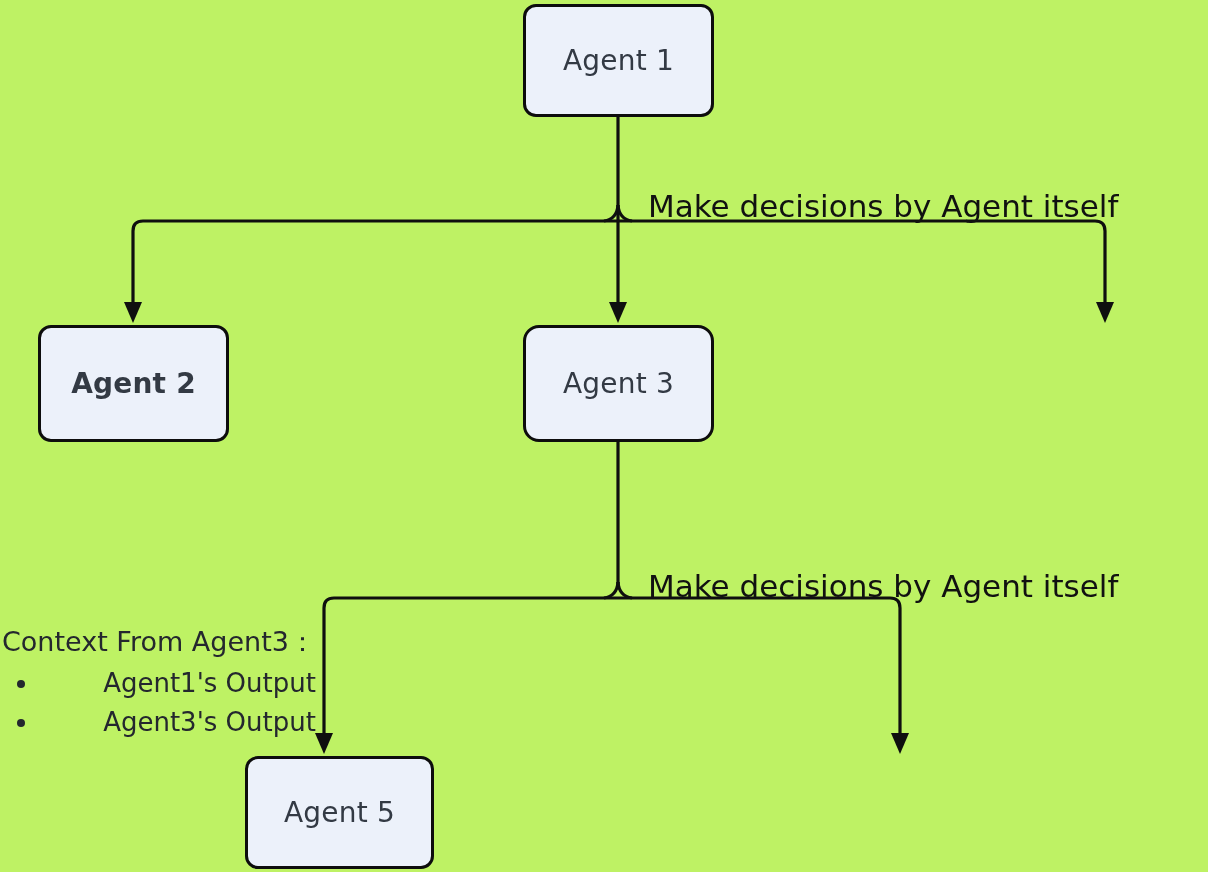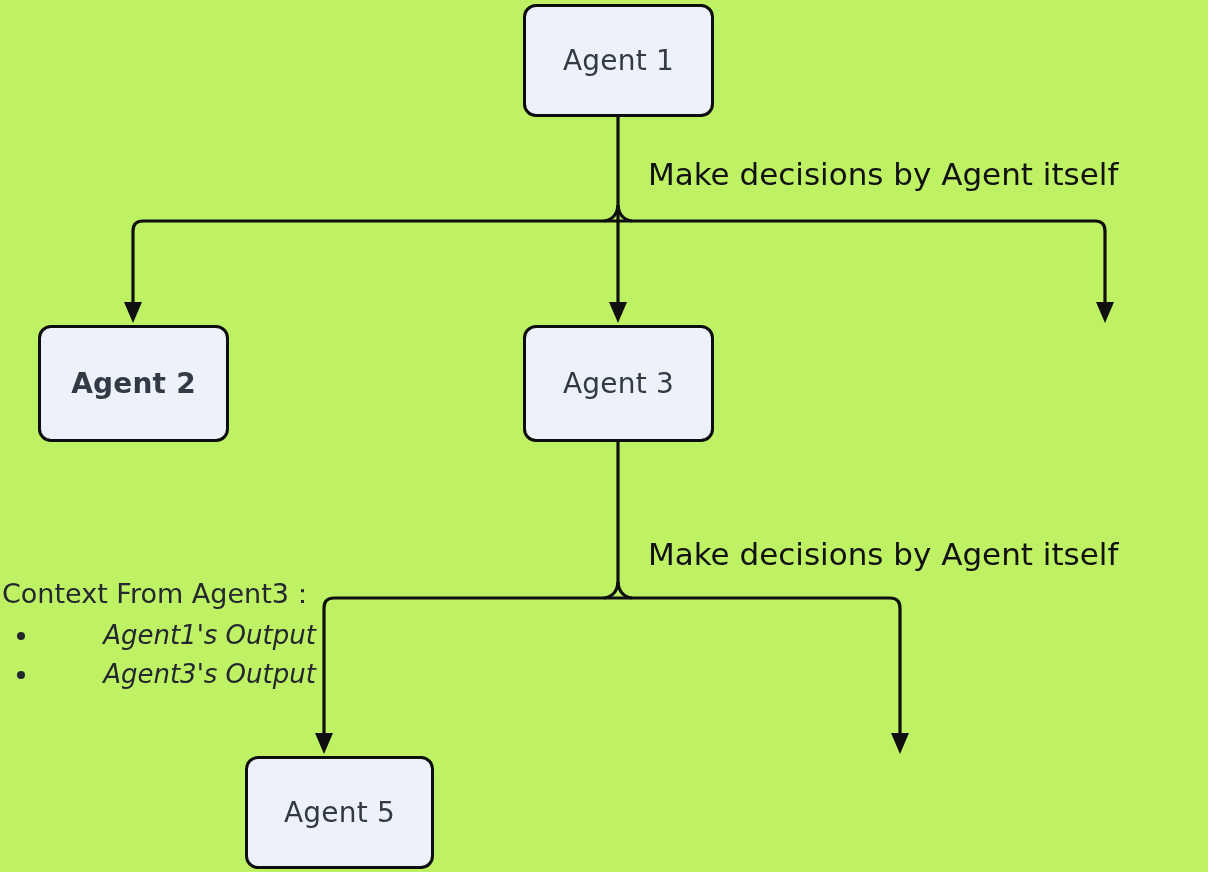--- a/index.html
+++ b/index.html
@@ -17,44 +17,44 @@
     background:#ECF1FA;
     border:3.5px solid #0d0d0d;
     border-radius:13px;
     display:flex;align-items:center;justify-content:center;
     color:#333a44;
     font-size:28px;
     letter-spacing:0.2px;
   }
   #node-agent1{left:523px;top:4px;width:191px;height:113px;}
   #node-agent2{left:38px;top:325px;width:191px;height:117px;font-weight:bold;}
-  #node-agent3{left:523px;top:325px;width:191px;height:117px;}
+  #node-agent3{left:523px;top:325px;width:191px;height:117px;border-radius:16px;}
   #node-agent4{left:1010px;top:325px;width:191px;height:117px;}
   #node-agent5{left:230px;top:756px;width:189px;height:113px;margin-left:15px;}
   #node-agent6{left:805px;top:756px;width:191px;height:113px;}
   .edge-label{
     position:absolute;
     color:#111111;
     font-size:31px;
     white-space:nowrap;
+    margin-top:32px;
   }
   #edge-label-1{left:648px;top:156px;}
   #edge-label-2{left:648px;top:536px;}
   .note{
     position:absolute;
-    left:2px;top:576px;
+    left:2px;top:624px;
     color:#24272e;
     font-size:27px;
   }
   .note-title{white-space:nowrap;}
   .note ul{
     margin:8px 0 0 0;
     padding-left:38px;
     list-style:disc;
-    font-style:italic;
   }
   .note li{
     margin-bottom:9px;
     font-size:26px;
     white-space:nowrap;
   }
   svg.connectors{position:absolute;left:0;top:0;}
   .edge-path{fill:none;stroke:#0f0f0f;stroke-width:3.2;stroke-linejoin:round;}
   .arrowhead{fill:#0f0f0f;stroke:none;}
 </style>

